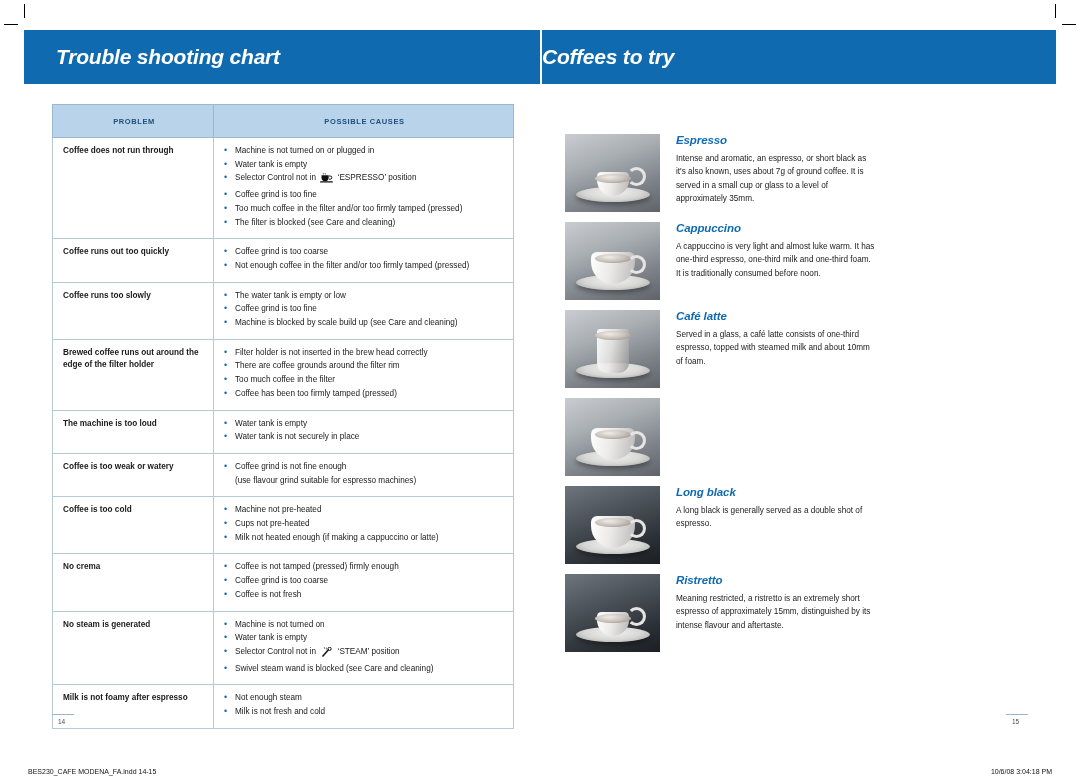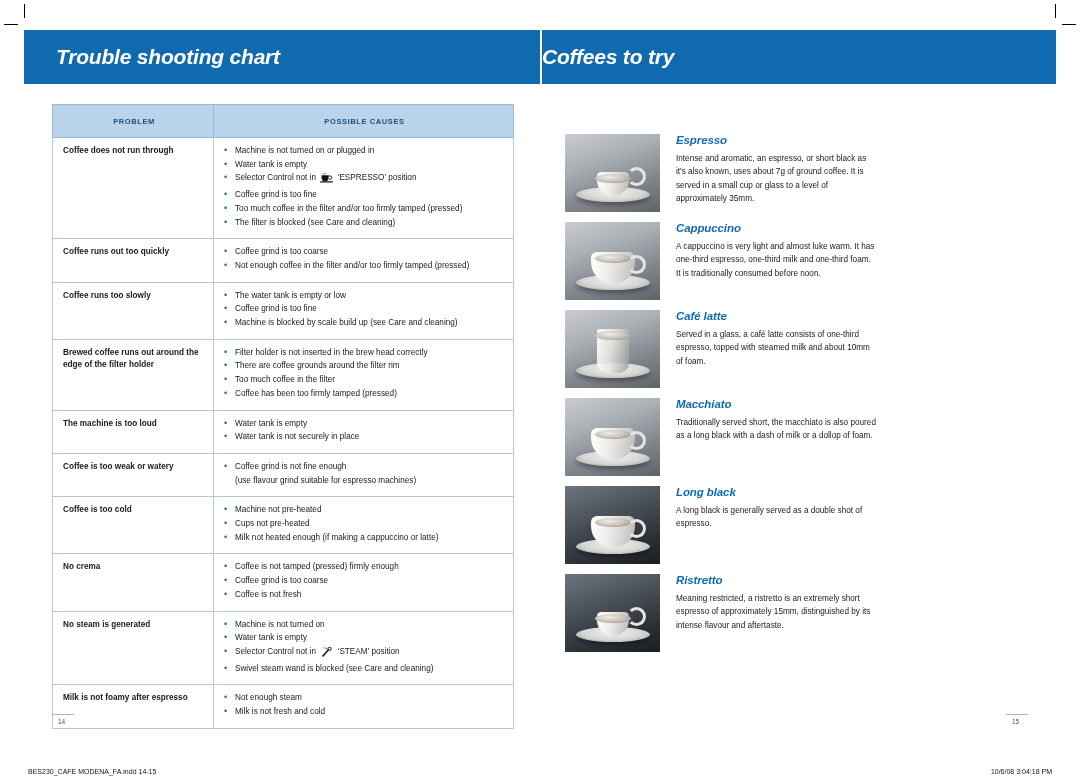--- a/index.html
+++ b/index.html
@@ -456,24 +456,20 @@
 
     <div class="coffee-row">
       <div class="coffee-photo">
         <div class="ph-bg"></div>
           <div class="ph-saucer"></div>
         <div class="ph-cup">
             <div class="ph-crema"></div>
           </div>
         <div class="ph-handle"></div>
       </div>
-      <div class="coffee-text">
-        <p class="coffee-title">Macchiato</p>
-        <p class="coffee-desc">Traditionally served short, the macchiato is also poured as a long black with a dash of milk or a dollop of foam.</p>
-      </div>
     </div>
 
     <div class="coffee-row">
       <div class="coffee-photo">
         <div class="ph-bg dark"></div>
           <div class="ph-saucer"></div>
         <div class="ph-cup">
             <div class="ph-crema dark"></div>
           </div>
         <div class="ph-handle"></div>

